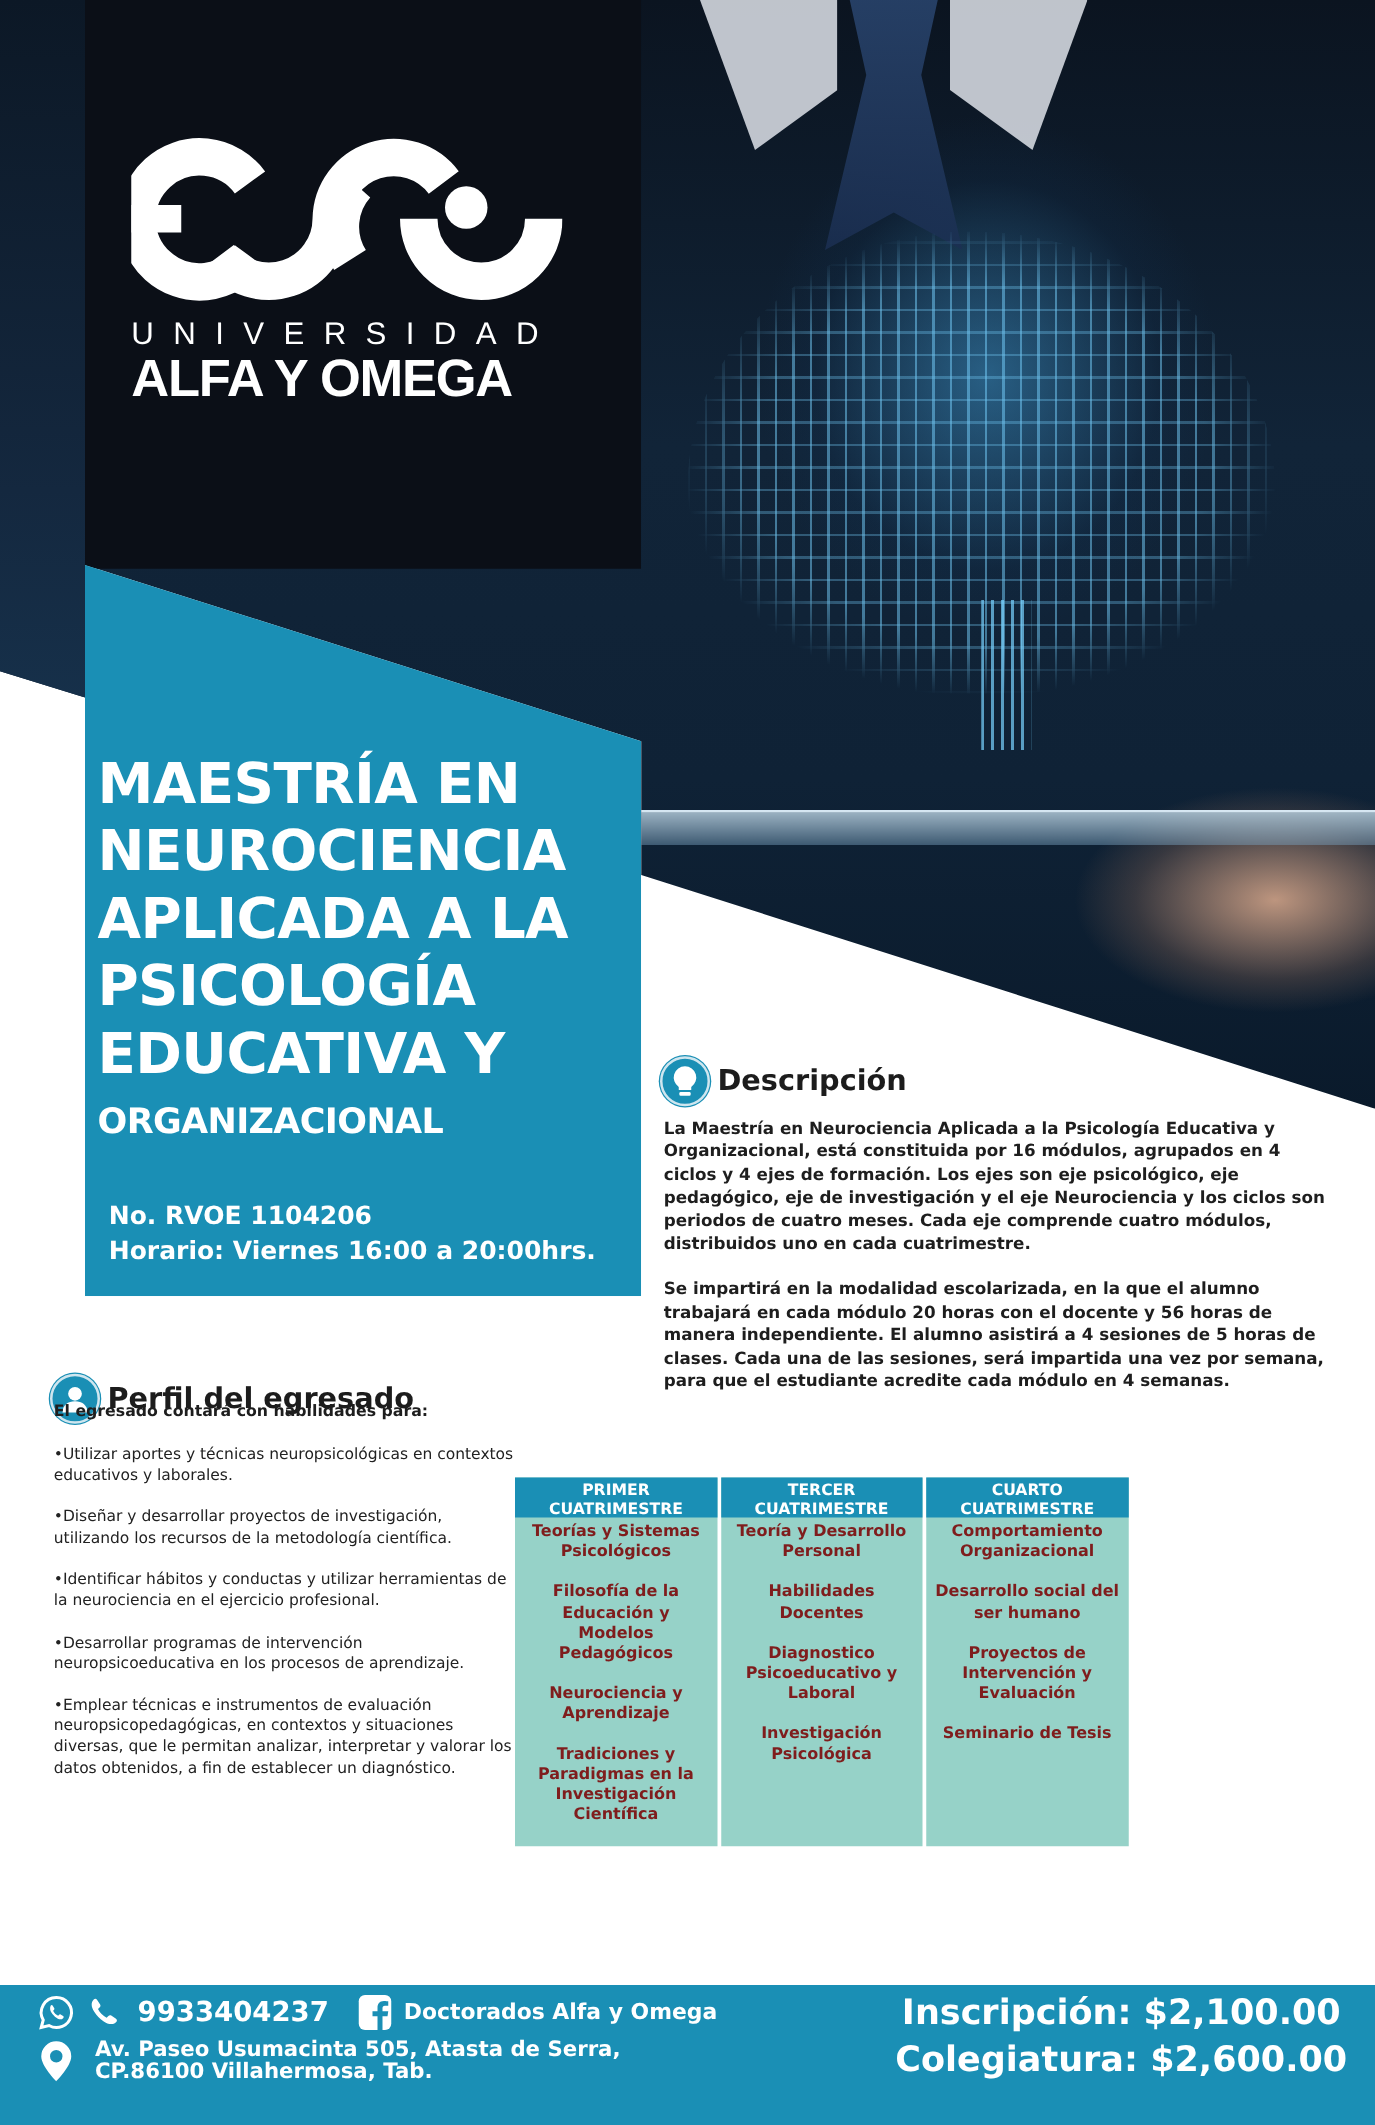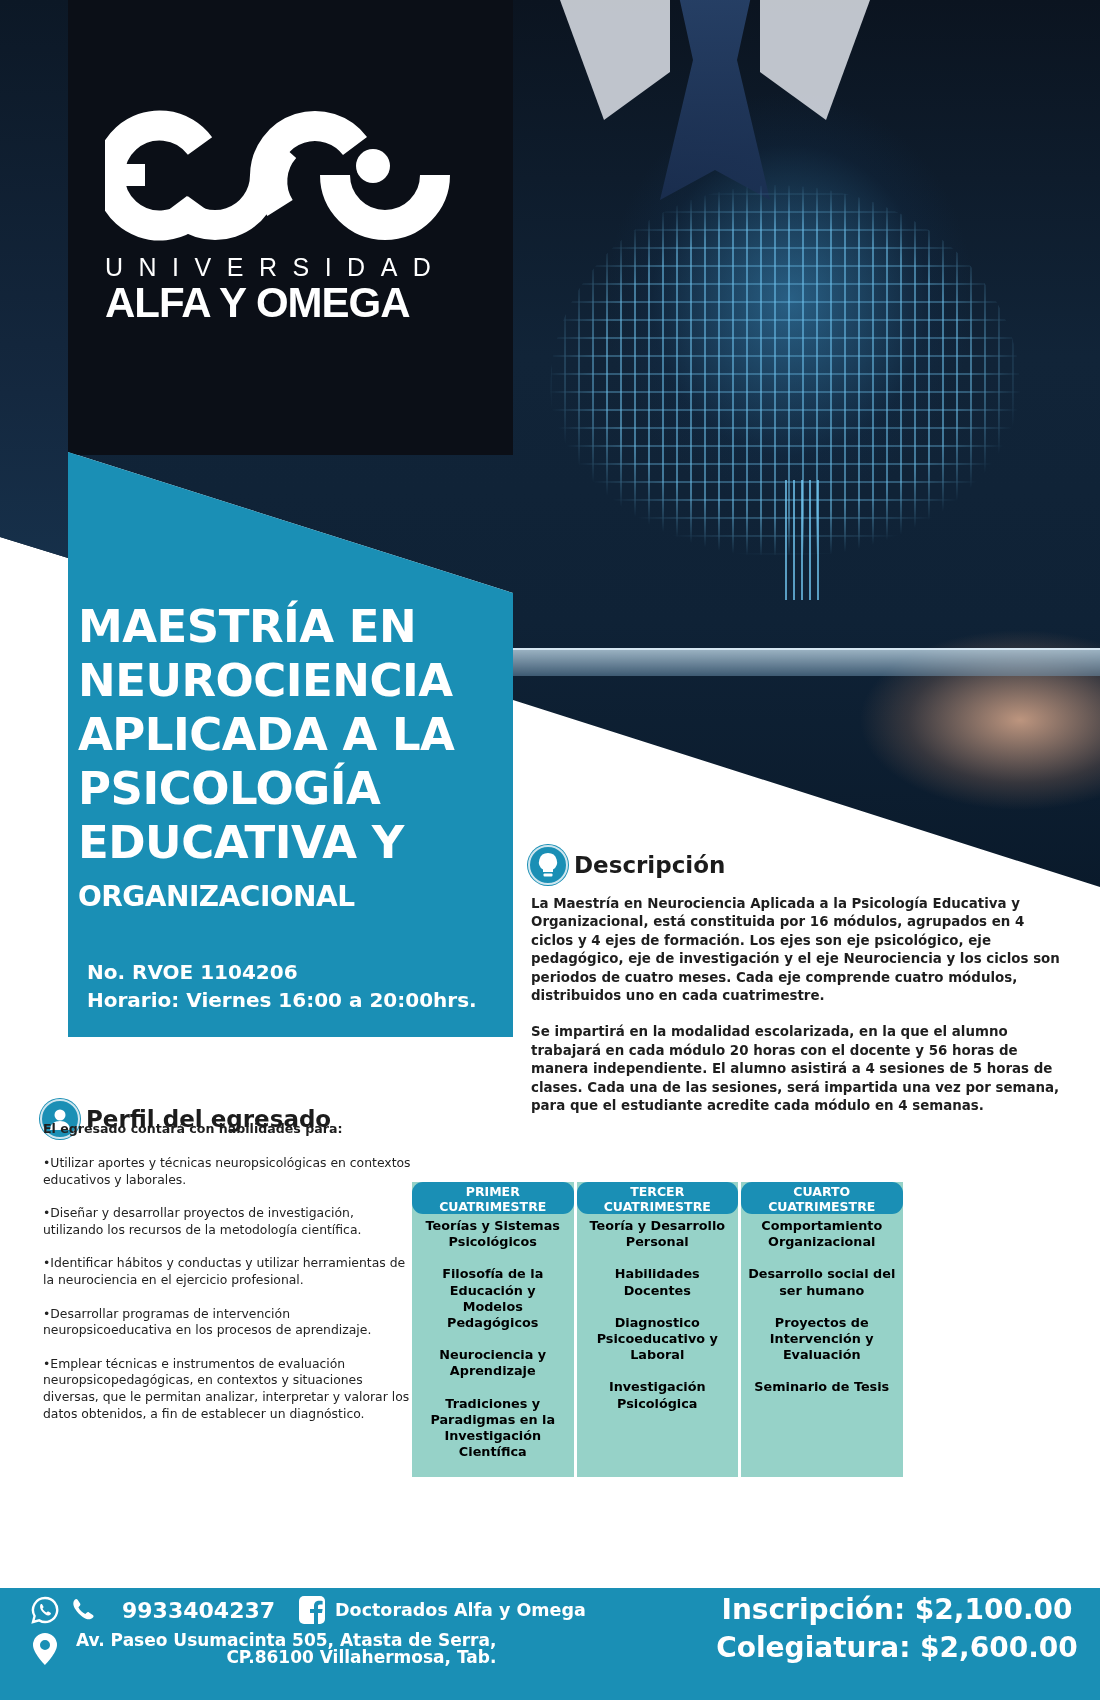--- a/index.html
+++ b/index.html
@@ -118,35 +118,35 @@
   
   .curriculum {
     position: absolute; left: 412px; top: 1182px; width: 655px; height: 295px;
     display: grid; grid-template-columns: repeat(4, 1fr); gap: 0 3px;
     background: #ffffff;
   }
   .col { display: flex; flex-direction: column; background: #96d2c8; }
   .col-head {
     background: #1a8fb5; color: #fff; text-align: center;
     font-size: 12.5px; line-height: 15px; font-weight: 700;
-    padding: 2px 2px 1px; height: 32px; text-transform: uppercase; border-radius: 11px;
+    padding: 2px 2px 1px; height: 32px; text-transform: uppercase;
   }
   .col-items { padding: 4px 6px 0; text-align: center; }
-  .col-item { font-size: 12.8px; line-height: 16.2px; color: #000000; font-weight: 700; margin-bottom: 16px; }
+  .col-item { font-size: 12.8px; line-height: 16.2px; color: #7f1d1d; font-weight: 700; margin-bottom: 16px; }
 
   
   .footer {
     position: absolute; left: 0; top: 1588px; width: 1100px; height: 112px;
     background: #1a8fb5;
   }
   .contact-row { position: absolute; left: 30px; top: 1595px; display: flex; align-items: center; gap: 10px; color: #fff; }
-  .phone { font-size: 22px; font-weight: 700; color: #fff; margin-left: 16px; margin-right: 14px; }
+  .phone { font-size: 22px; font-weight: 700; color: #fff; margin-left: 4px; margin-right: 14px; }
   .fb-box { width: 26px; height: 28px; background: #fff; border-radius: 5px; display:flex; align-items:flex-end; justify-content:flex-end; overflow:hidden; }
   .fb-label { font-size: 17.5px; font-weight: 700; color: #fff; }
-  .addr-row { position: absolute; left: 32px; top: 1632px; display: flex; gap: 18px; align-items: flex-start; text-align: right; }
+  .addr-row { position: absolute; left: 32px; top: 1632px; display: flex; gap: 18px; align-items: flex-start; }
   .addr { font-size: 17px; line-height: 17px; font-weight: 700; color: #fff; }
   .prices {
     position: absolute; left: 707px; top: 1591px; width: 380px;
     font-size: 28px; line-height: 38px; font-weight: 700; color: #fff; text-align: center;
   }
 </style>
 </head>
 <body>
 
 <div class="hero-bg"></div>

